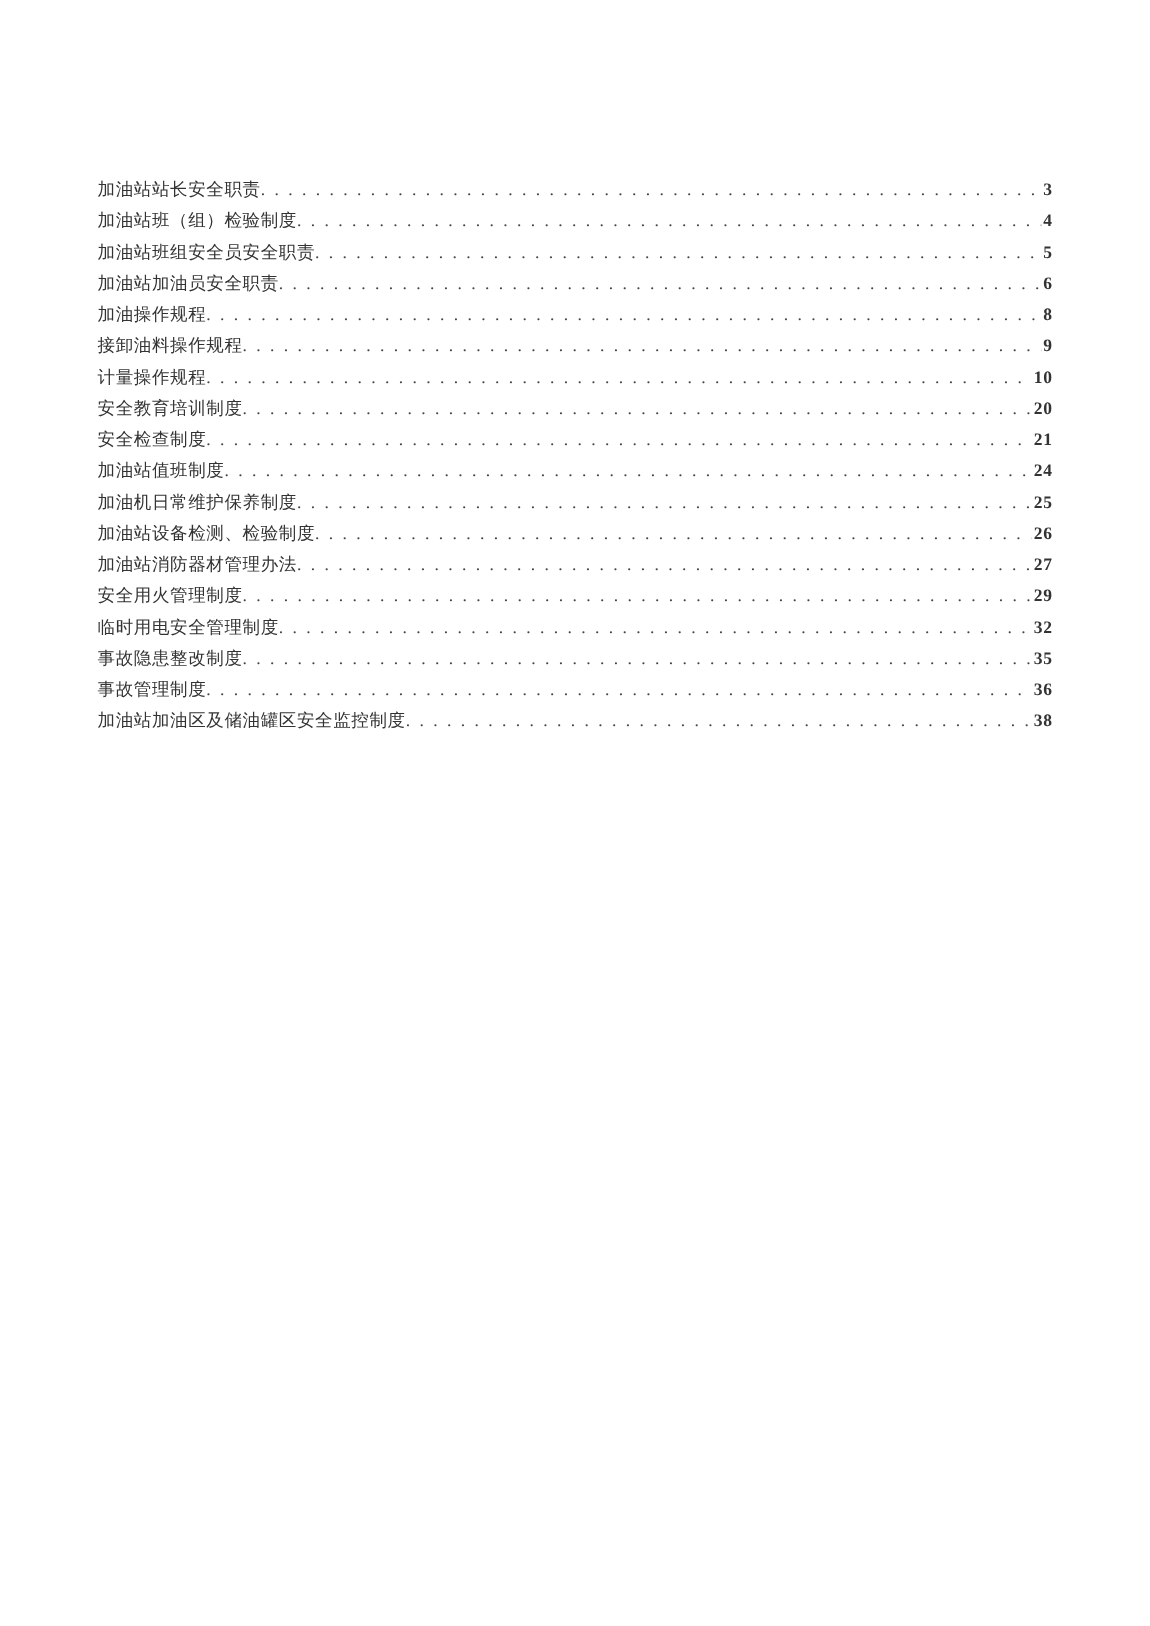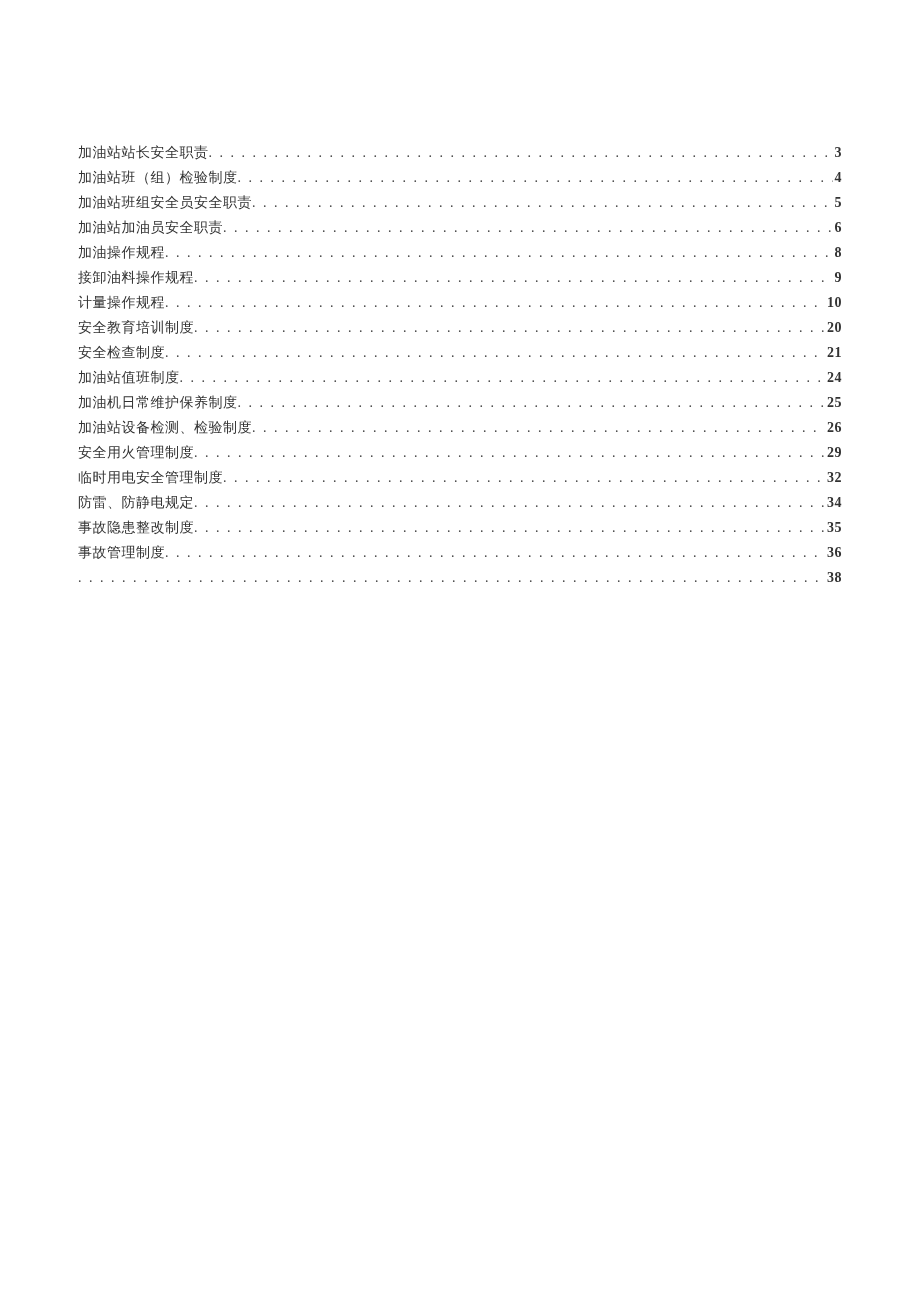--- a/index.html
+++ b/index.html
@@ -102,41 +102,42 @@
     <span class="toc-title">加油机日常维护保养制度</span>
     <span class="toc-dots"></span>
     <span class="toc-page">25</span>
   </div>
   <div class="toc-entry">
     <span class="toc-title">加油站设备检测、检验制度</span>
     <span class="toc-dots"></span>
     <span class="toc-page">26</span>
   </div>
   <div class="toc-entry">
+    <span class="toc-title">加油站消防器材管理办法</span>
+    <span class="toc-dots"></span>
+    <span class="toc-page">27</span>
+  </div>
+  <div class="toc-entry">
     <span class="toc-title">安全用火管理制度</span>
     <span class="toc-dots"></span>
     <span class="toc-page">29</span>
   </div>
   <div class="toc-entry">
     <span class="toc-title">临时用电安全管理制度</span>
     <span class="toc-dots"></span>
     <span class="toc-page">32</span>
-  </div>
-  <div class="toc-entry">
-    <span class="toc-title">防雷、防静电规定</span>
-    <span class="toc-dots"></span>
-    <span class="toc-page">34</span>
   </div>
   <div class="toc-entry">
     <span class="toc-title">事故隐患整改制度</span>
     <span class="toc-dots"></span>
     <span class="toc-page">35</span>
   </div>
   <div class="toc-entry">
     <span class="toc-title">事故管理制度</span>
     <span class="toc-dots"></span>
     <span class="toc-page">36</span>
   </div>
   <div class="toc-entry">
+    <span class="toc-title">加油站加油区及储油罐区安全监控制度</span>
     <span class="toc-dots"></span>
     <span class="toc-page">38</span>
   </div>
 </div>
 
 </body></html>

